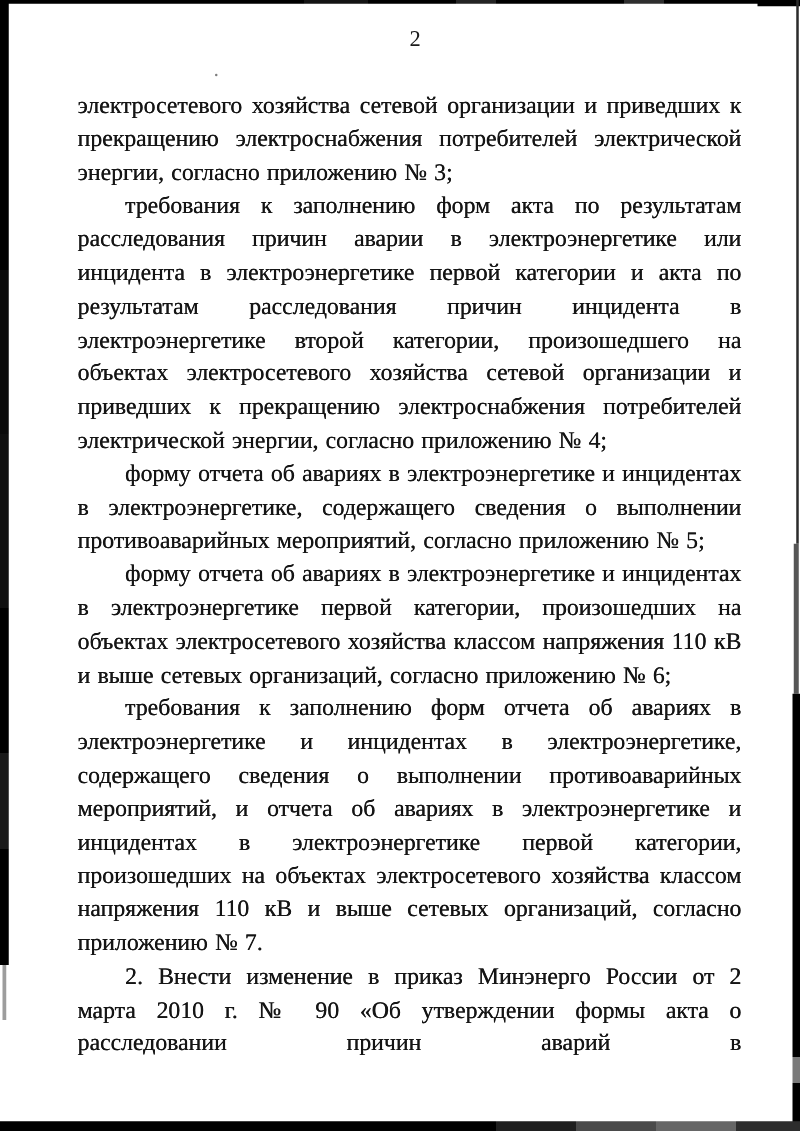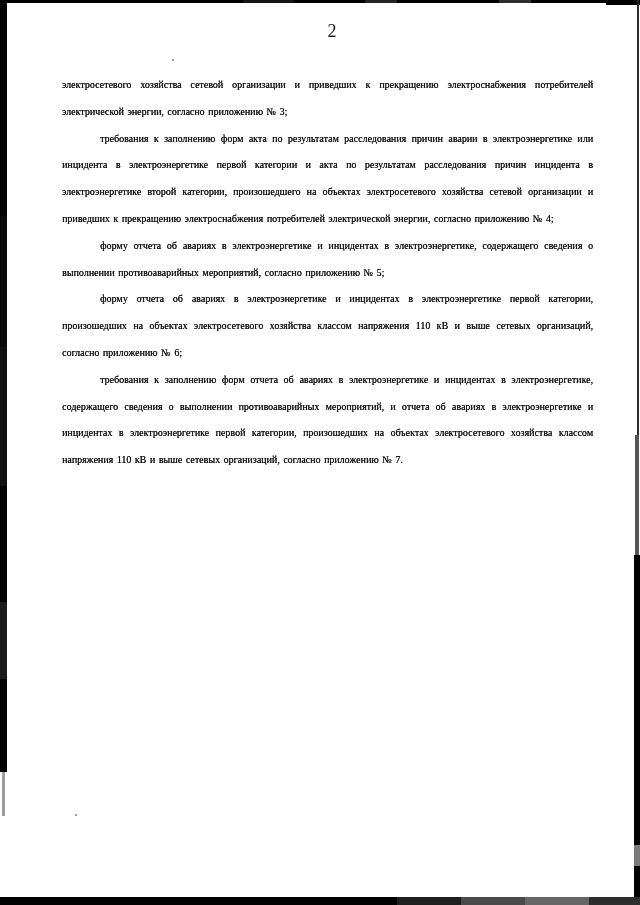--- a/index.html
+++ b/index.html
@@ -45,21 +45,21 @@
   .page-number {
     position: absolute;
     top: 21px; left: 12px; width: 640px;
     text-align: center;
     font-size: 18px;
     color: #1b1b1b;
   }
   .body-text {
     position: absolute;
     top: 72px; left: 62px; width: 531px;
-    font-size: 10px;
+    font-size: 19px;
     line-height: 26.8px;
     text-align: justify;
     color: #151515;
     text-shadow: 0.25px 0 0 currentColor;
     word-spacing: 1px;
   }
   .para { margin: 0; text-indent: 38px; }
   .para.noindent { text-indent: 0; }
   .para.cont { text-align-last: justify; }
 </style>
@@ -80,15 +80,16 @@
   <div class="speck speck-2"></div>
 
   <div class="page-number">2</div>
 
   <main class="body-text">
     <p class="para noindent">электросетевого хозяйства сетевой организации и приведших к прекращению электроснабжения потребителей электрической энергии, согласно приложению № 3;</p>
     <p class="para">требования к заполнению форм акта по результатам расследования причин аварии в электроэнергетике или инцидента в электроэнергетике первой категории и акта по результатам расследования причин инцидента в электроэнергетике второй категории, произошедшего на объектах электросетевого хозяйства сетевой организации и приведших к прекращению электроснабжения потребителей электрической энергии, согласно приложению № 4;</p>
     <p class="para">форму отчета об авариях в электроэнергетике и инцидентах в электроэнергетике, содержащего сведения о выполнении противоаварийных мероприятий, согласно приложению № 5;</p>
     <p class="para">форму отчета об авариях в электроэнергетике и инцидентах в электроэнергетике первой категории, произошедших на объектах электросетевого хозяйства классом напряжения 110 кВ и выше сетевых организаций, согласно приложению № 6;</p>
     <p class="para">требования к заполнению форм отчета об авариях в электроэнергетике и инцидентах в электроэнергетике, содержащего сведения о выполнении противоаварийных мероприятий, и отчета об авариях в электроэнергетике и инцидентах в электроэнергетике первой категории, произошедших на объектах электросетевого хозяйства классом напряжения 110 кВ и выше сетевых организаций, согласно приложению № 7.</p>
+    <p class="para cont">2. Внести изменение в приказ Минэнерго России от 2 марта 2010 г. № 90 «Об утверждении формы акта о расследовании причин аварий в</p>
   </main>
 
 </div>
 
 </body></html>

